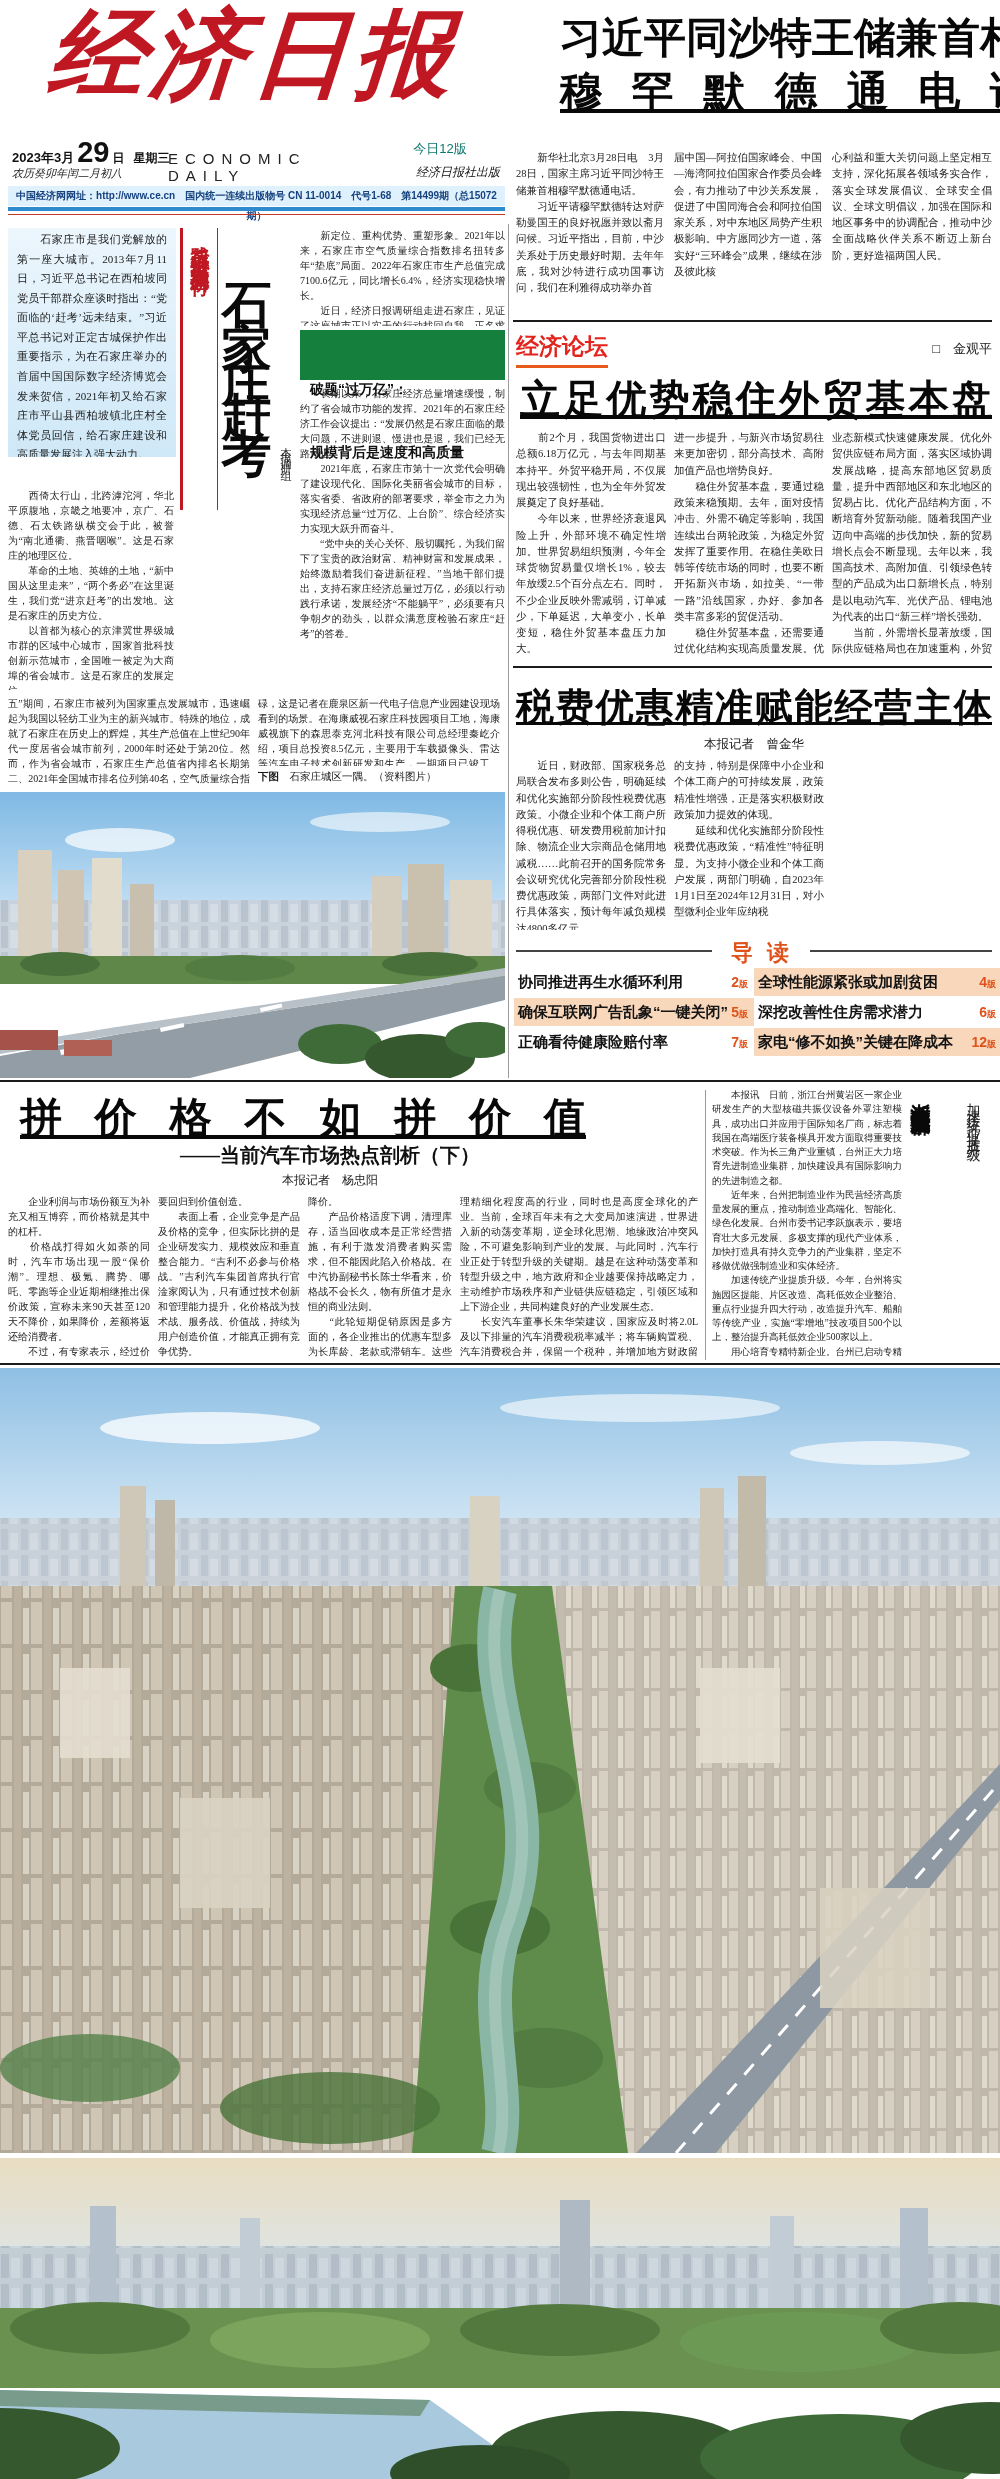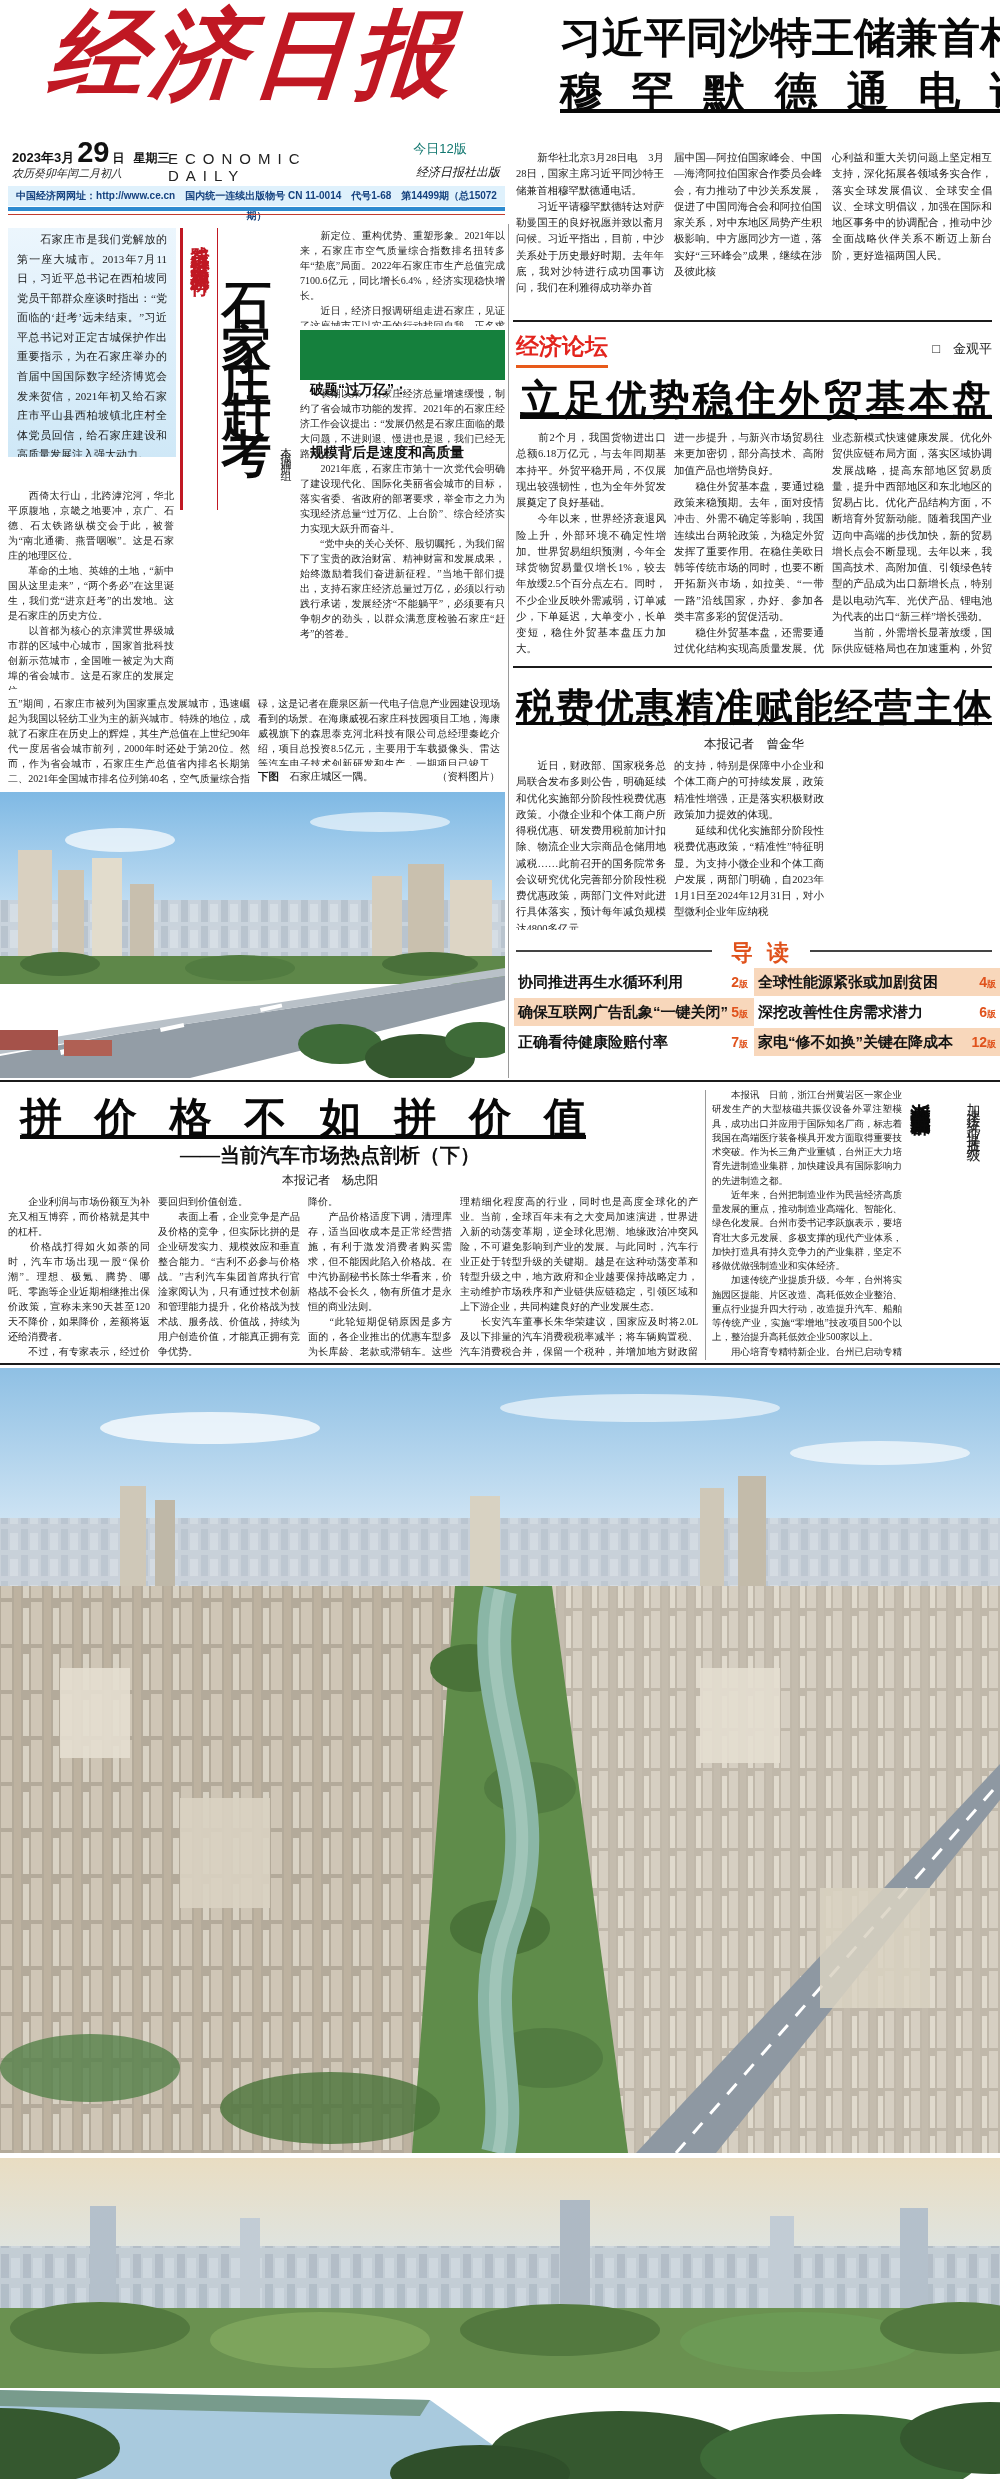--- a/index.html
+++ b/index.html
@@ -30,21 +30,21 @@
   .dd-n{font:bold 14px "Liberation Sans",sans-serif;color:#e0521c;}
   .dd-u{font-size:9px;}
   .hl{background:#f8d7bb;}
   .introbox{background:linear-gradient(180deg,#ecf6fd 0%,#cfe8f7 100%);padding:2px 9px;
             font:11px/1.78 "Liberation Serif",serif;text-align:justify;white-space:pre-wrap;overflow:hidden;}
   .kicker{font:bold 19px "Liberation Sans",sans-serif;color:#c01823;letter-spacing:3px;
           border-left:3px solid #c01823;border-right:1px solid #c01823;padding:2px 4px;}
   .bigtitle{font:bold 50px "Liberation Sans",sans-serif;color:#0a0a0a;letter-spacing:36px;}
   .subheadbox{background:#15803d;font:bold 14px/1.5 "Liberation Sans",sans-serif;color:#111;
               padding:7px 10px;white-space:pre-wrap;}
-  .cap{font:10.5px "Liberation Serif",serif;display:flex;justify-content:space-between;}
+  .cap{font:10.5px "Liberation Serif",serif;display:flex;justify-content:flex-start;}
   .h-car{font:bold 42px "Liberation Sans",sans-serif;color:#080808;}
   .car-sub{font:bold 20px "Liberation Serif",serif;text-align:center;color:#111;}
   .tz-title{font:bold 20px "Liberation Sans",sans-serif;letter-spacing:1px;color:#0a0a0a;}
   .tz-kicker{font:14px "Liberation Serif",serif;letter-spacing:5px;color:#222;}
   svg{display:block;}
 </style>
 </head>
 <body>
 
 <div id="page">

